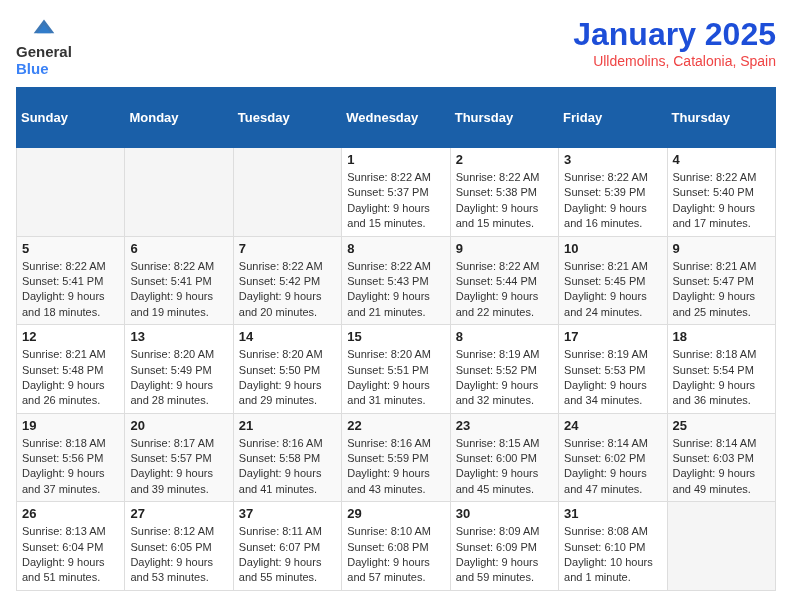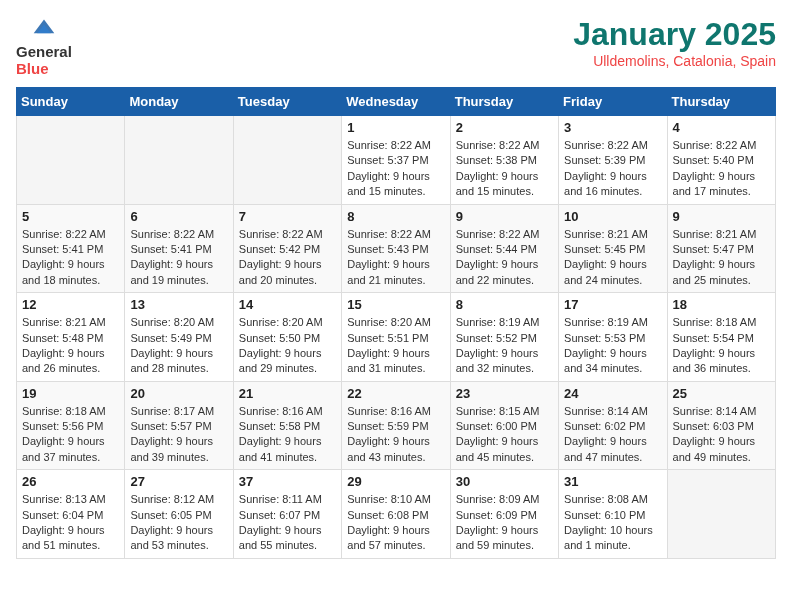--- a/index.html
+++ b/index.html
@@ -28,49 +28,49 @@
       line-height: 1.1;
     }
     .logo-general {
       font-size: 15px;
       font-weight: bold;
       color: #333;
     }
     .logo-blue {
       font-size: 15px;
       font-weight: bold;
-      color: #ef4444;
+      color: #3b82f6;
     }
     .logo-icon {
       width: 24px;
       height: 24px;
     }
     .title-area {
       text-align: right;
     }
     .month-title {
       font-size: 32px;
       font-weight: bold;
-      color: #0f766e;
+      color: #1d4ed8;
     }
     .location {
       font-size: 14px;
       color: #ef4444;
     }
     .calendar {
       width: 100%;
       border-collapse: collapse;
       border: 1px solid #ccc;
     }
     .calendar th {
       background: #1a5fa8;
       color: #fff;
       font-size: 13px;
       font-weight: bold;
-      padding: 6px 4px;
+      padding: 22px 4px;
       text-align: left;
       border: 1px solid #1a5fa8;
     }
     .calendar td {
       vertical-align: top;
       border: 1px solid #ddd;
       padding: 4px 5px;
       width: 108px;
       min-height: 80px;
       background: #fff;

